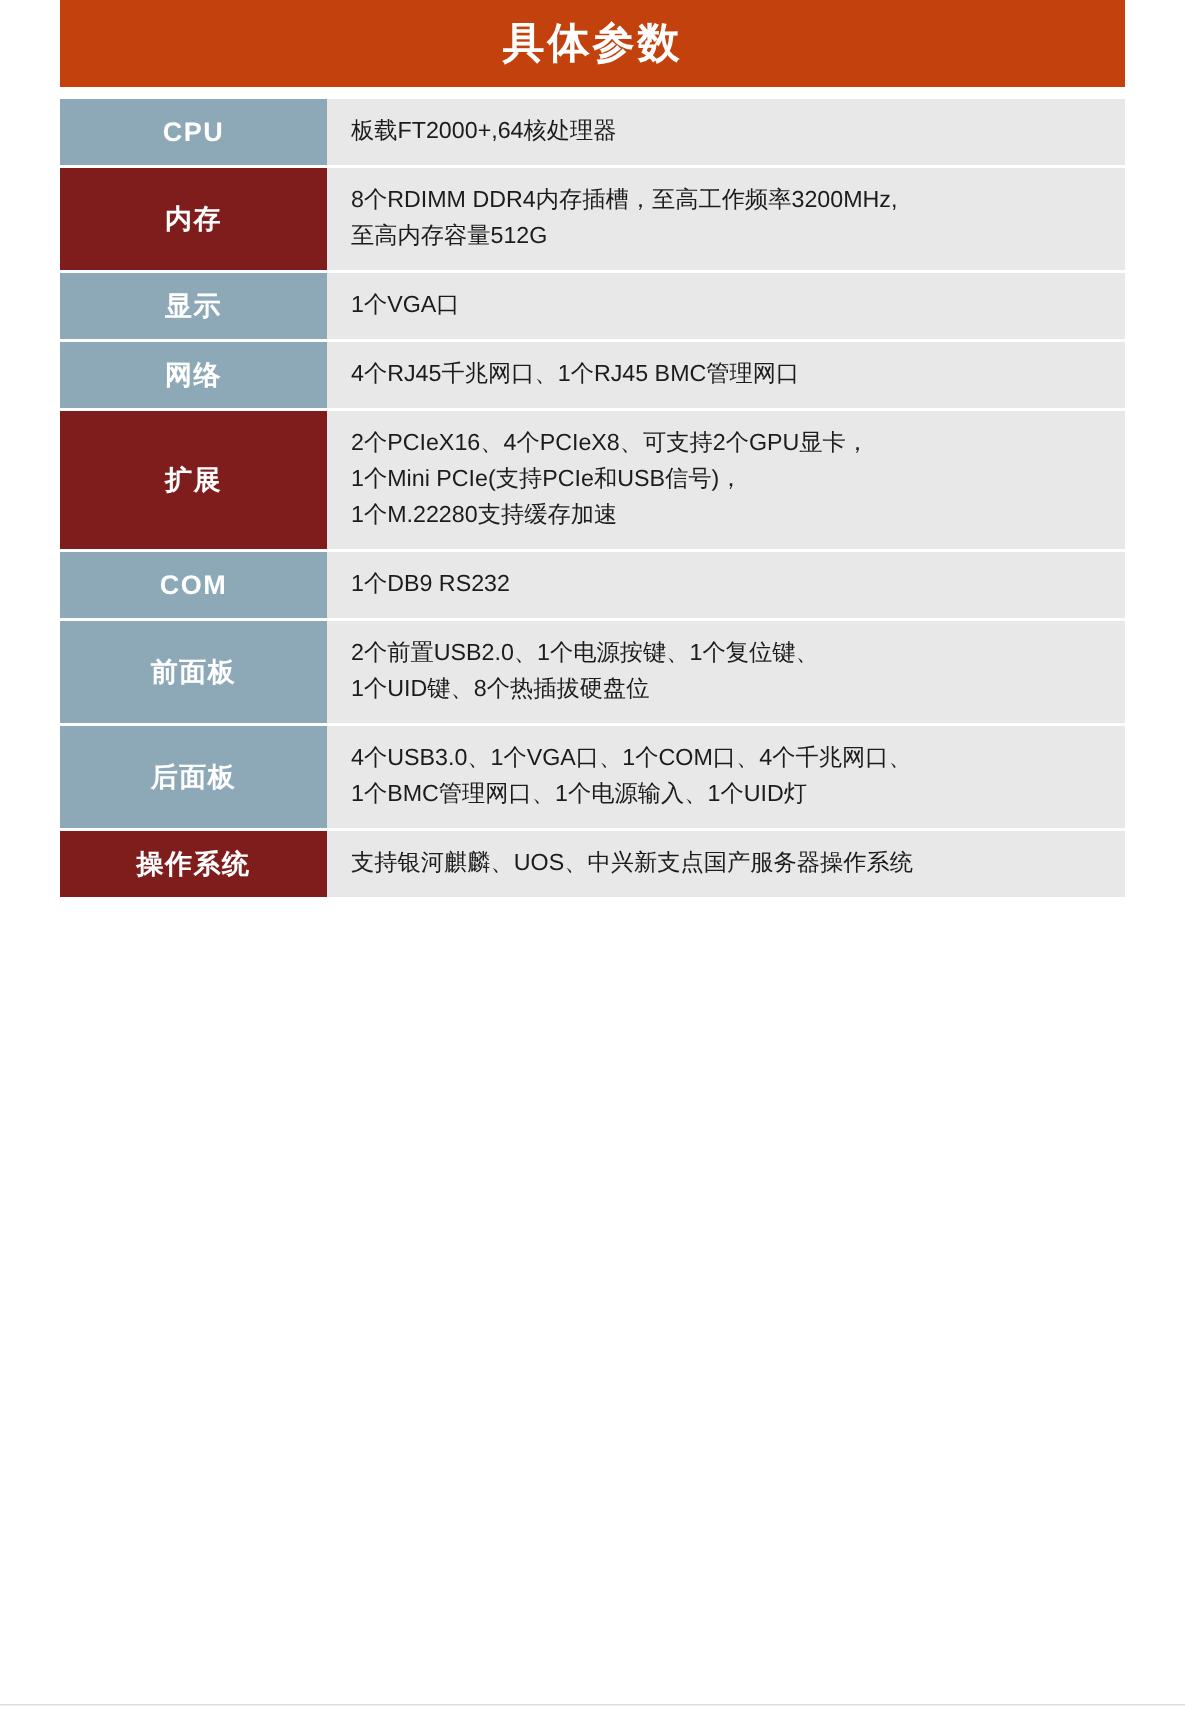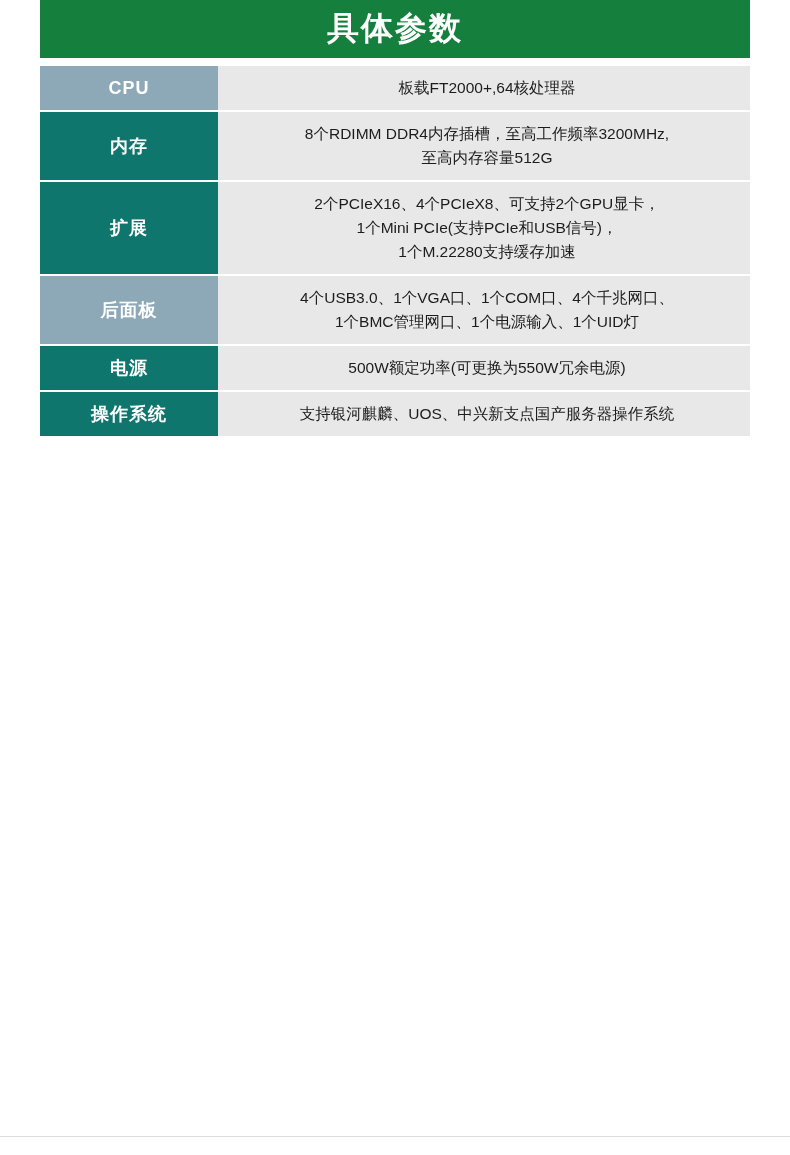--- a/index.html
+++ b/index.html
@@ -19,55 +19,54 @@
     width: 790px;
     height: 1155px;
     box-sizing: border-box;
     padding: 0;
     position: relative;
     background: #ffffff;
   }
   .spec-header {
     margin: 0 40px;
     height: 58px;
-    background: #15803d;
+    background: #c2410c;
     color: #ffffff;
     display: flex;
     align-items: center;
     justify-content: center;
-    font-size: 32px;
+    font-size: 28px;
     font-weight: bold;
     letter-spacing: 2px;
   }
   .spec-table {
     margin: 8px 40px 0 40px;
     border-collapse: collapse;
     width: 710px;
     table-layout: fixed;
   }
   .spec-table tr {
     vertical-align: middle;
   }
   .spec-table td {
     padding: 0;
     border-bottom: 2px solid #ffffff;
-    text-align: center;
   }
   td.label {
     width: 170px;
     text-align: center;
     color: #ffffff;
     font-size: 18px;
     font-weight: bold;
     letter-spacing: 1px;
     vertical-align: middle;
     padding: 6px 4px;
   }
   td.label.dark {
-    background: #0f766e;
+    background: #7f1d1d;
   }
   td.label.light {
     background: #8da9b8;
   }
   td.value {
     background: #e8e8e8;
     color: #1c1c1c;
     font-size: 15.5px;
     line-height: 1.55;
     padding: 10px 10px 10px 16px;
@@ -102,38 +101,57 @@
           </td>
         </tr>
         <tr>
           <td class="label dark">内存</td>
           <td class="value">
             <span class="line">8个RDIMM DDR4内存插槽，至高工作频率3200MHz,</span>
             <span class="line">至高内存容量512G</span>
           </td>
         </tr>
         <tr>
+          <td class="label light">显示</td>
+          <td class="value">
+            <span class="line">1个VGA口</span>
+          </td>
+        </tr>
+        <tr>
+          <td class="label light">网络</td>
+          <td class="value">
+            <span class="line">4个RJ45千兆网口、1个RJ45 BMC管理网口</span>
+          </td>
+        </tr>
+        <tr>
           <td class="label dark">扩展</td>
           <td class="value">
             <span class="line">2个PCIeX16、4个PCIeX8、可支持2个GPU显卡，</span>
             <span class="line">1个Mini PCIe(支持PCIe和USB信号)，</span>
             <span class="line">1个M.22280支持缓存加速</span>
           </td>
         </tr>
         <tr>
+          <td class="label light">COM</td>
+          <td class="value">
+            <span class="line">1个DB9 RS232</span>
+          </td>
+        </tr>
+        <tr>
+          <td class="label light">前面板</td>
+          <td class="value">
+            <span class="line">2个前置USB2.0、1个电源按键、1个复位键、</span>
+            <span class="line">1个UID键、8个热插拔硬盘位</span>
+          </td>
+        </tr>
+        <tr>
           <td class="label light">后面板</td>
           <td class="value">
             <span class="line">4个USB3.0、1个VGA口、1个COM口、4个千兆网口、</span>
             <span class="line">1个BMC管理网口、1个电源输入、1个UID灯</span>
-          </td>
-        </tr>
-        <tr>
-          <td class="label dark">电源</td>
-          <td class="value">
-            <span class="line">500W额定功率(可更换为550W冗余电源)</span>
           </td>
         </tr>
         <tr>
           <td class="label dark">操作系统</td>
           <td class="value">
             <span class="line">支持银河麒麟、UOS、中兴新支点国产服务器操作系统</span>
           </td>
         </tr>
       </tbody>
   </table>

